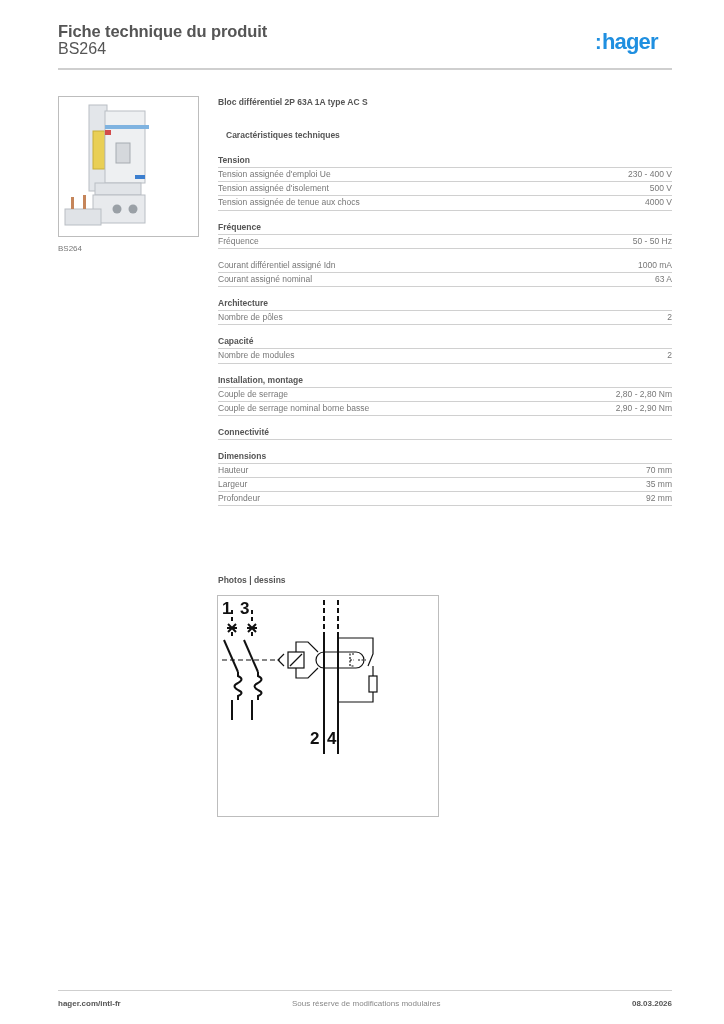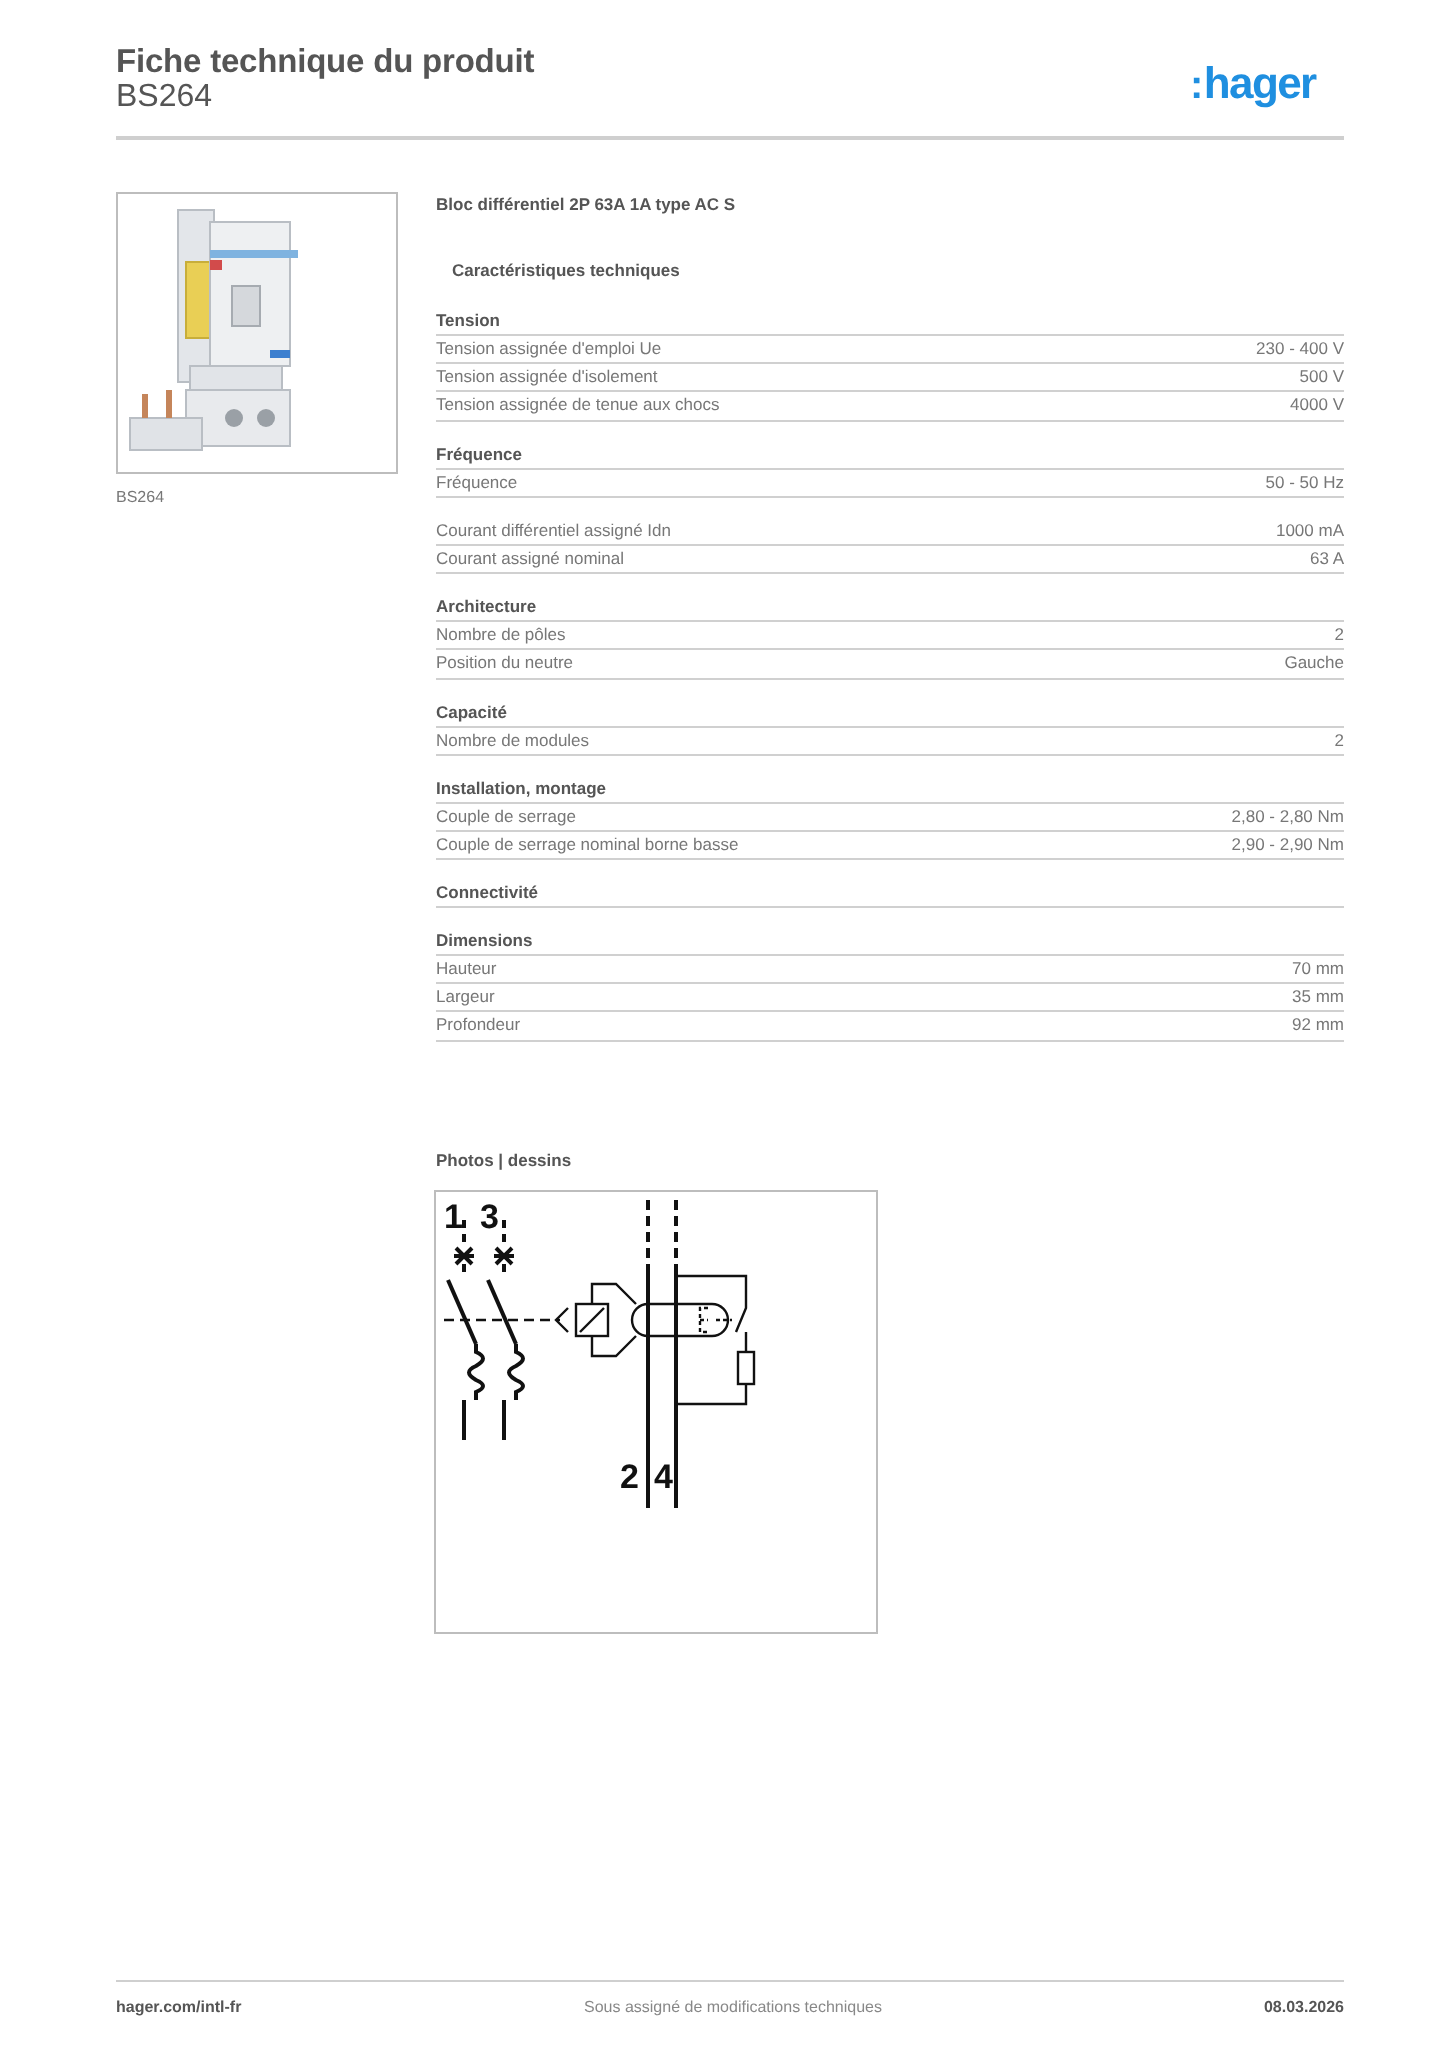--- a/index.html
+++ b/index.html
@@ -130,24 +130,20 @@
         <span>Courant assigné nominal</span>
         <span>63 A</span>
       </div>
   </div>
   <div class="group">
     <div class="group-title">Architecture</div>
     <div class="row">
         <span>Nombre de pôles</span>
         <span>2</span>
       </div>
-    <div class="row">
-        <span>Position du neutre</span>
-        <span>Gauche</span>
-      </div>
   </div>
   <div class="group">
     <div class="group-title">Capacité</div>
     <div class="row">
         <span>Nombre de modules</span>
         <span>2</span>
       </div>
   </div>
   <div class="group">
     <div class="group-title">Installation, montage</div>
@@ -225,14 +221,14 @@
       <text x="4" y="18">1</text>
       <text x="22" y="18">3</text>
       <text x="92" y="148">2</text>
       <text x="109" y="148">4</text>
     </g>
   </svg>
 </div>
 
 <div class="footer-rule"></div>
 <div class="footer-left">hager.com/intl-fr</div>
-<div class="footer-center">Sous assigné de modifications techniques</div>
+<div class="footer-center">Sous réserve de modifications modulaires</div>
 <div class="footer-right">08.03.2026</div>
 
 </body></html>

